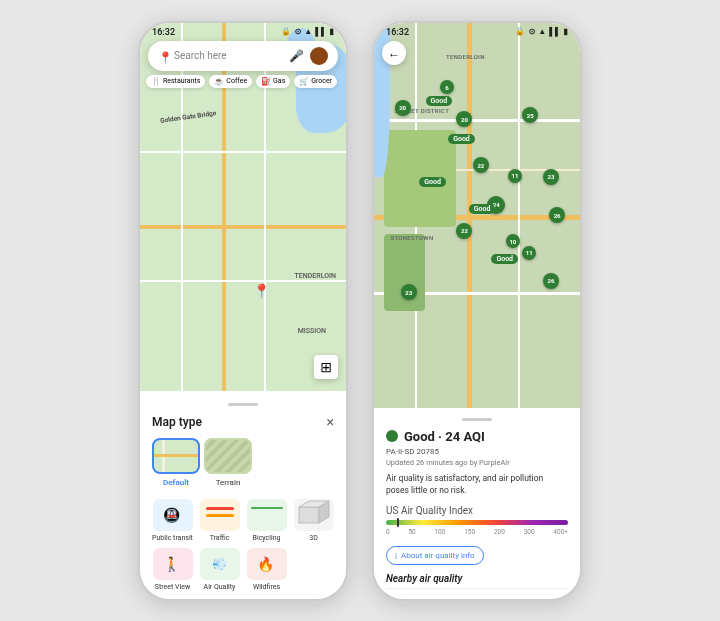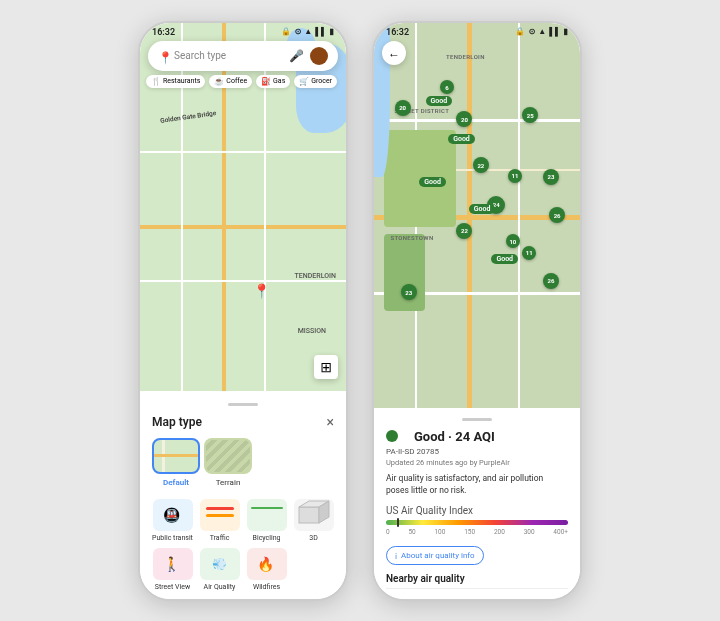--- a/index.html
+++ b/index.html
@@ -471,21 +471,21 @@
     
     .aqi-panel {
       background: #fff;
       padding: 10px 12px;
       flex-shrink: 0;
     }
 
     .aqi-title-row {
       display: flex;
       align-items: center;
-      gap: 16px;
+      gap: 6px;
       margin-bottom: 3px;
     }
     .aqi-dot {
       width: 12px;
       height: 12px;
       border-radius: 50%;
       background: #2e7d32;
       flex-shrink: 0;
     }
     .aqi-title {
@@ -553,20 +553,21 @@
       color: #4285f4;
       margin-bottom: 8px;
     }
 
     .nearby-title {
       font-size: 10px;
       font-weight: 600;
       color: #222;
       padding-bottom: 4px;
       border-bottom: 1px solid #eee;
+      font-style: italic;
     }
 
     
     .road2 {
       position: absolute;
       background: #f5edd0;
     }
     .road2.h { height: 3px; }
     .road2.v { width: 3px; }
     .road2.major { background: #f0c060; height: 5px; }
@@ -626,21 +627,21 @@
 
         <div class="map-label" style="bottom:30%;right:10px;">TENDERLOIN</div>
         <div class="map-label" style="bottom:15%;right:20px;">MISSION</div>
 
         <div style="position:absolute;bottom:25%;left:55%;font-size:14px;z-index:5;">📍</div>
       </div>
 
       <div class="search-overlay">
         <div class="search-bar">
           <span class="search-pin">📍</span>
-          <span class="search-text">Search type</span>
+          <span class="search-text">Search here</span>
           <span class="search-mic">🎤</span>
           <div class="avatar-circle"></div>
         </div>
       </div>
 
       <div class="chips-row">
         <div class="chip">
           <span class="chip-icon">🍴</span>
           <span>Restaurants</span>
         </div>

